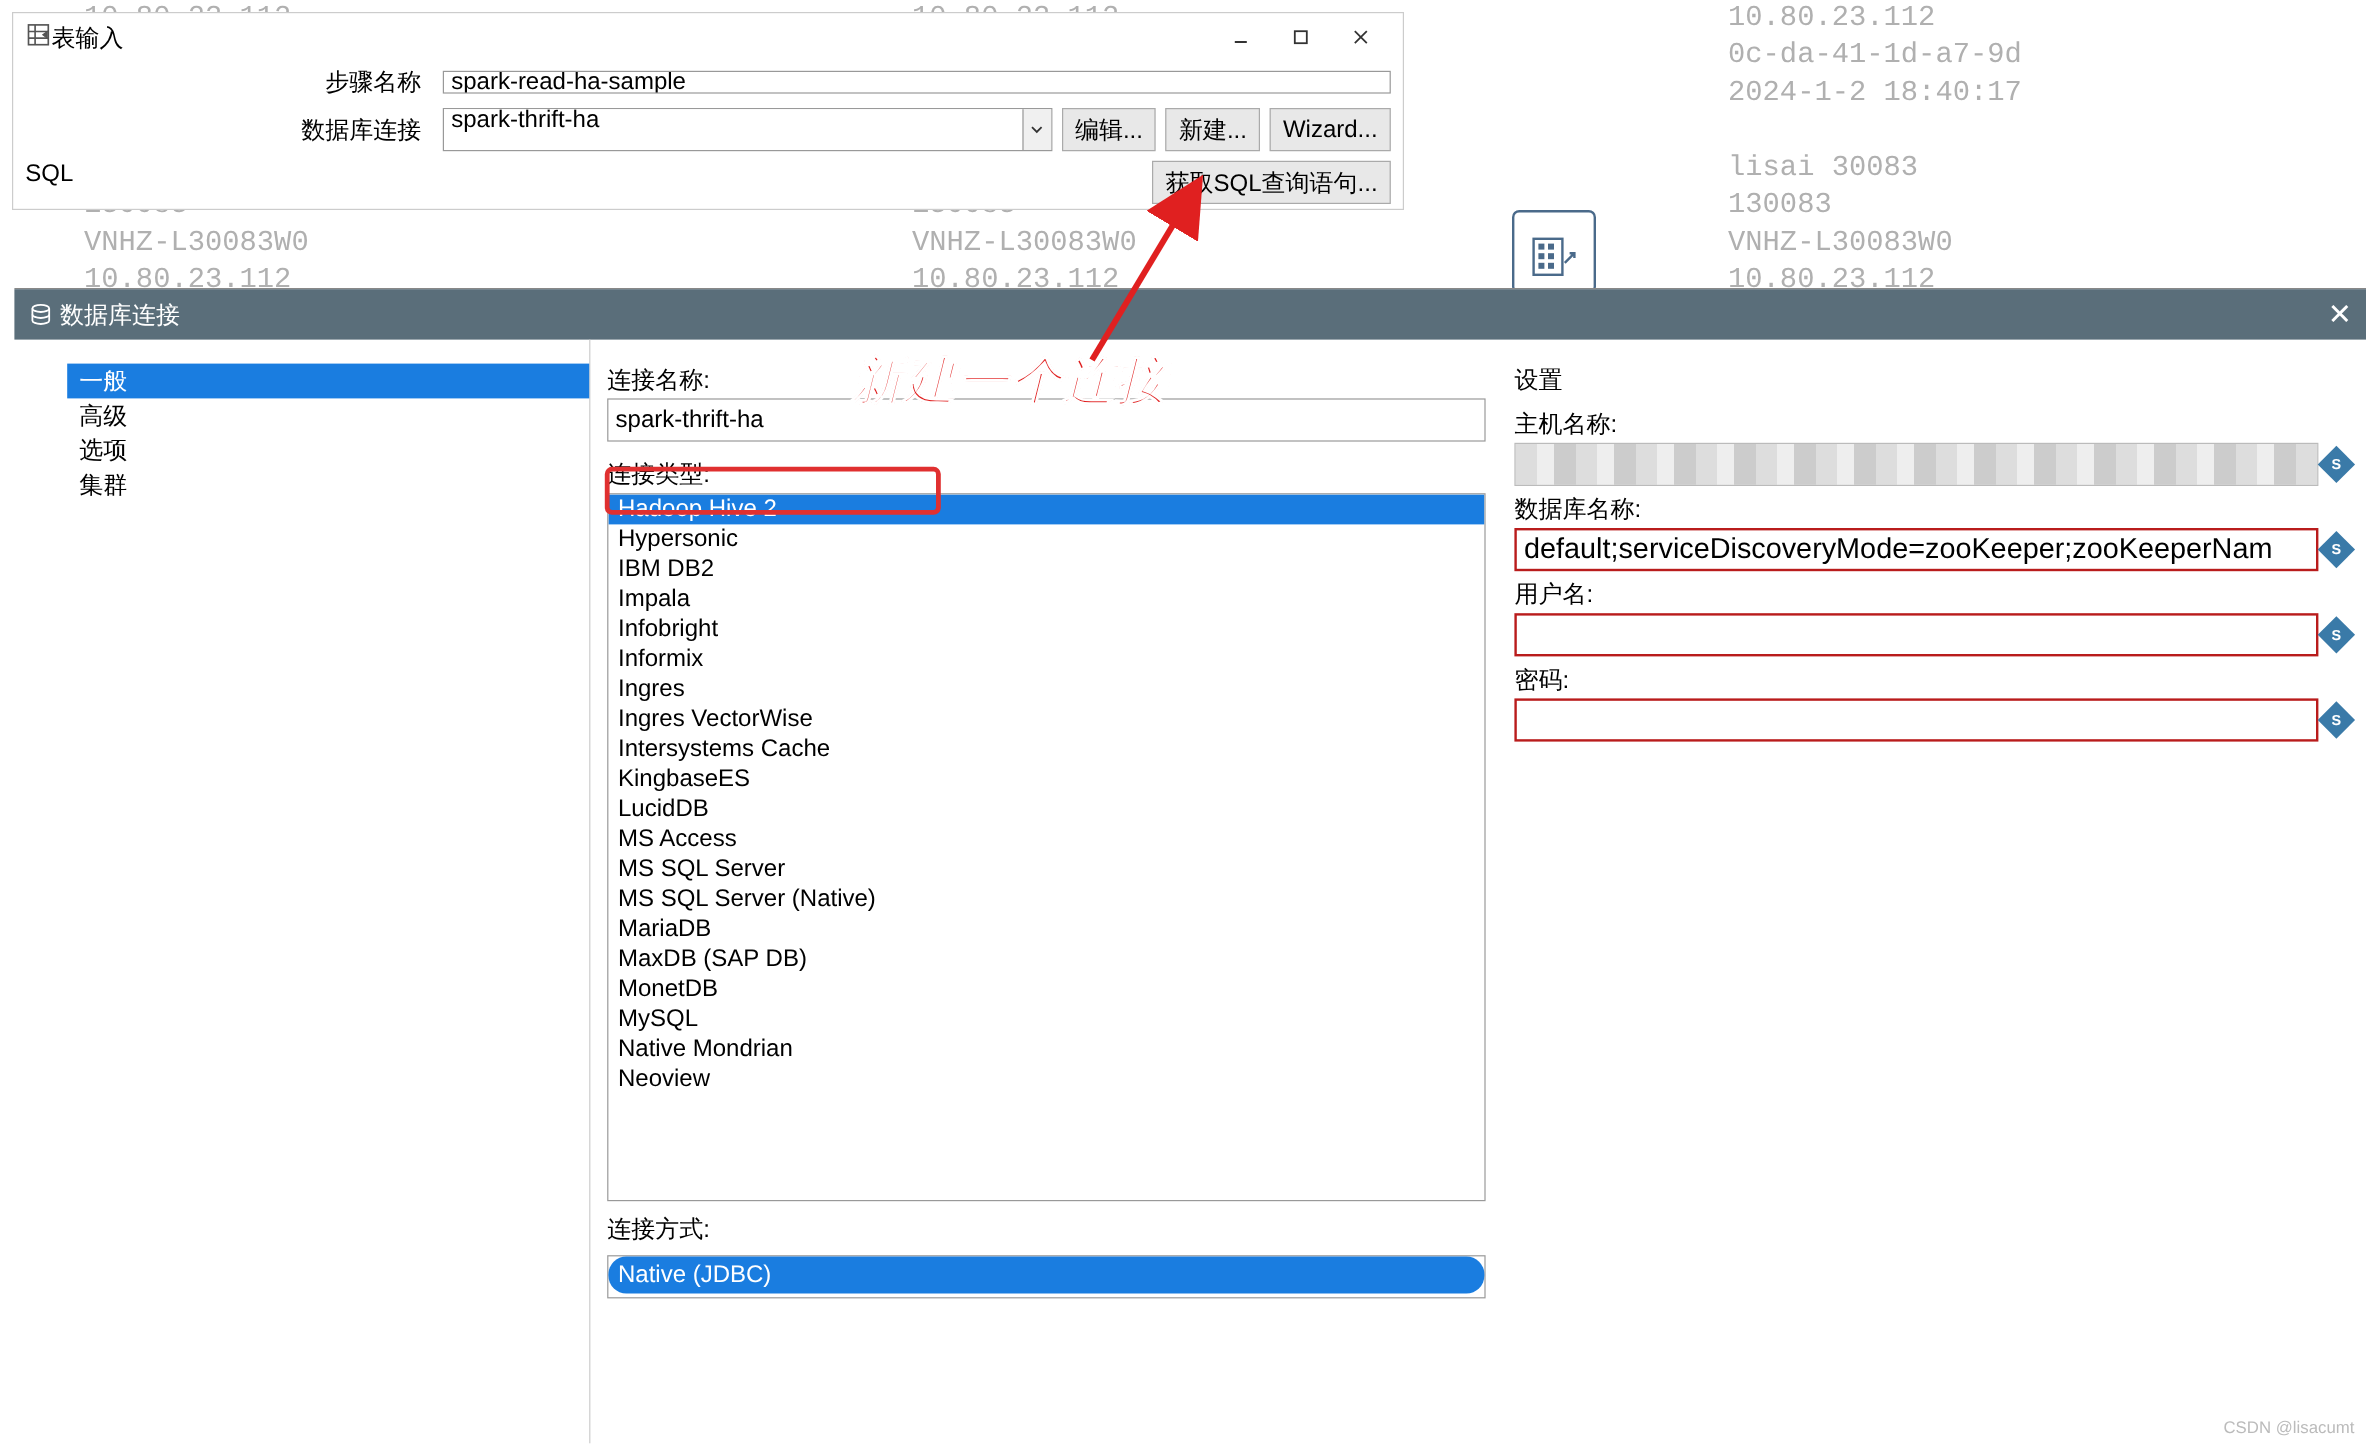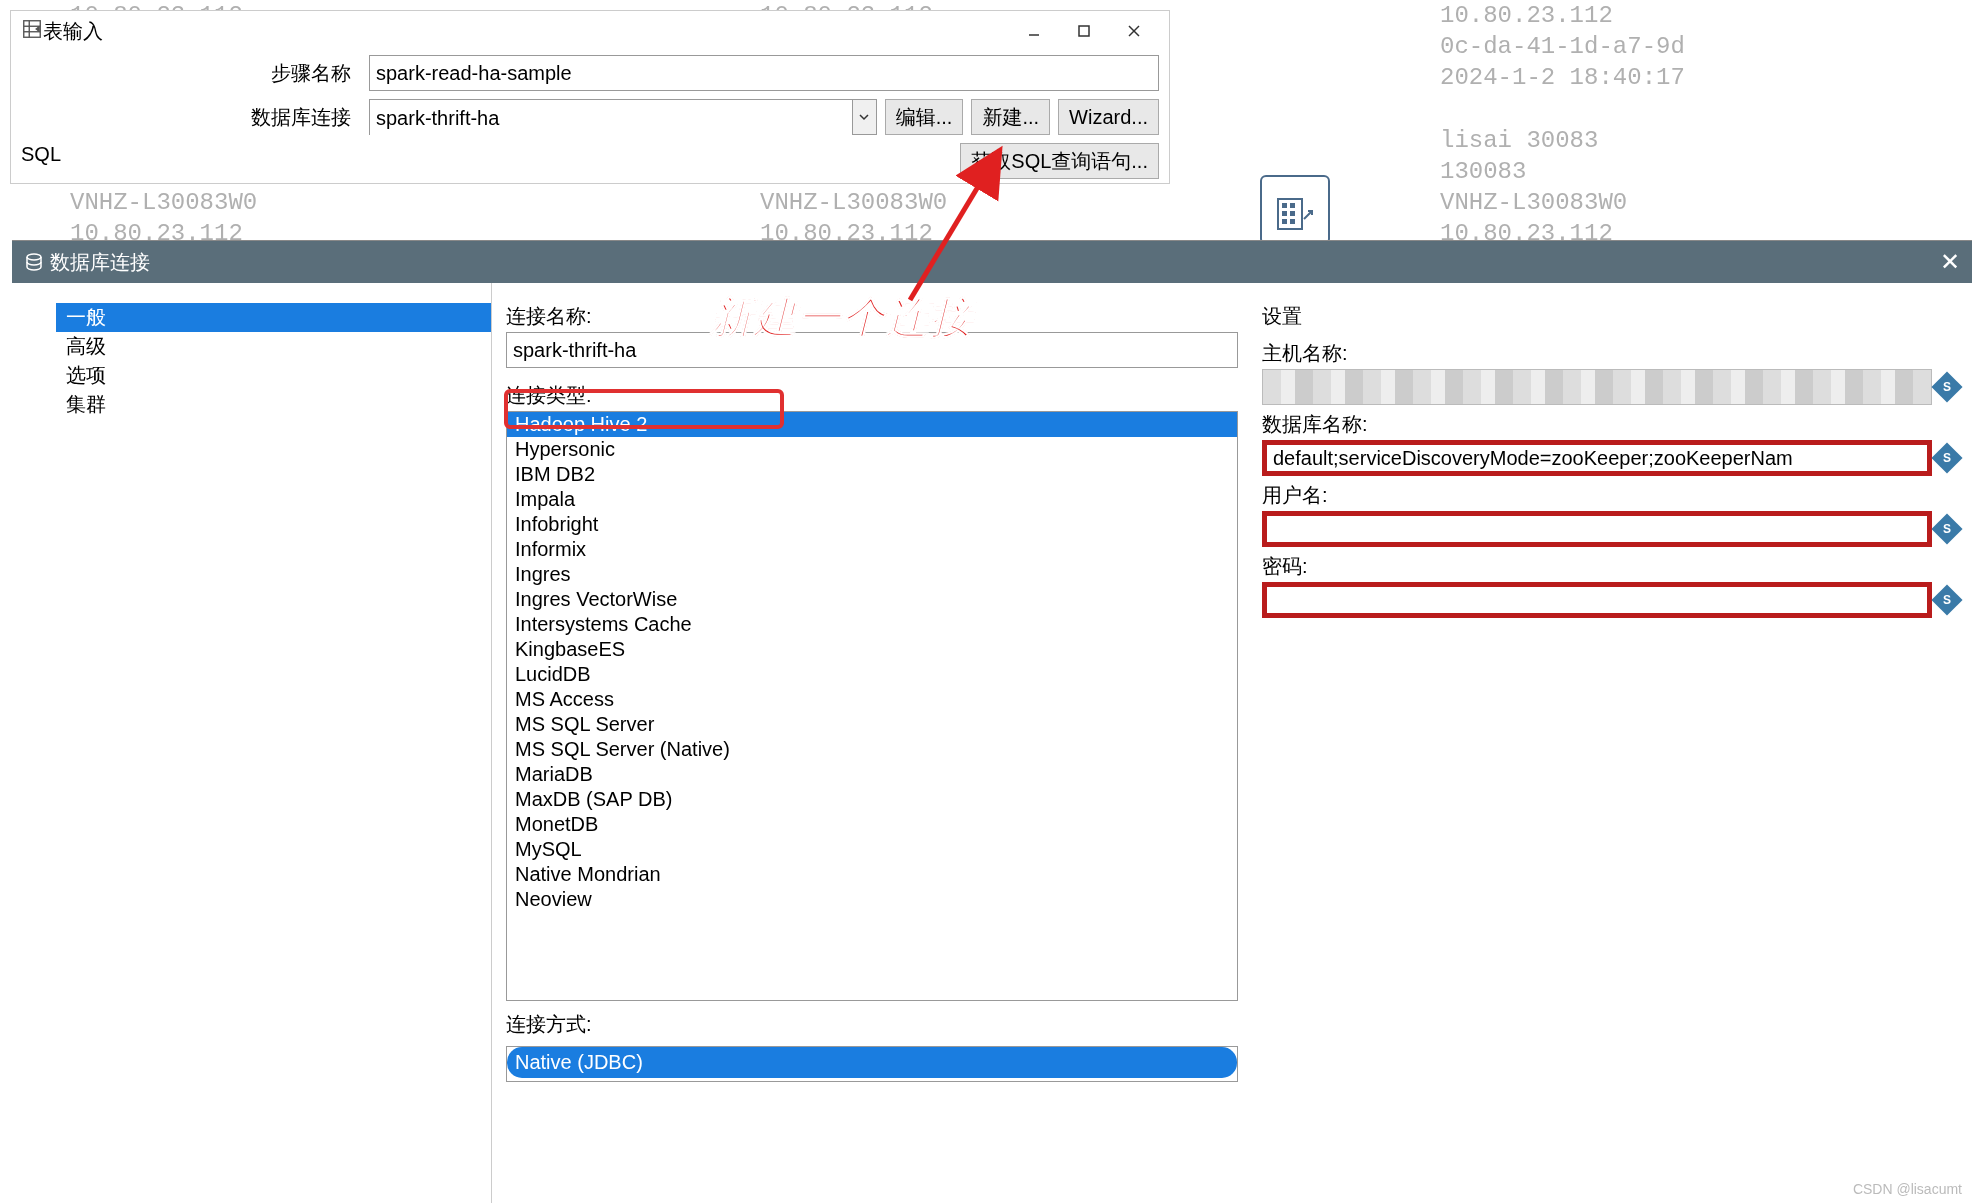--- a/index.html
+++ b/index.html
@@ -13,21 +13,21 @@
 .top-window { position: absolute; top: 10px; left: 10px; width: 1160px; background: #fff; border: 1px solid #ccc; z-index: 1; }
 .top-titlebar { display: flex; align-items: center; height: 40px; padding: 0 10px; }
 .top-titlebar .title-label { font-size: 20px; }
 .top-titlebar .spacer { flex: 1; }
 .title-btn { width: 50px; height: 30px; display: inline-flex; align-items: center; justify-content: center; font-size: 18px; color: #333; }
 .title-btn svg { stroke: #333; }
 .table-icon svg { stroke: #555; fill: none; }
 
 .form-row { display: flex; align-items: center; padding: 4px 10px 4px 200px; gap: 8px; }
 .form-row .lbl { width: 150px; text-align: right; padding-right: 10px; font-size: 20px; }
-.form-row input[type=text] { flex: 1; border: 1px solid #999; height: 36px; padding: 2px 6px; font-size: 20px; }
+.form-row input[type=text] { flex: 1; border: 1px solid #999; height: 19px; padding: 2px 6px; font-size: 20px; }
 .form-row .combo { flex: 1; display: flex; border: 1px solid #999; height: 36px; }
 .form-row .combo input { border: none; flex: 1; padding: 2px 6px; font-size: 20px; }
 .form-row .combo .dd { width: 24px; display: flex; align-items: center; justify-content: center; border-left: 1px solid #999; background: #f0f0f0; }
 .btn { background: #e8e8e8; border: 1px solid #aaa; height: 36px; padding: 0 10px; font-size: 20px; display: inline-flex; align-items: center; }
 .sql-row { display: flex; padding: 4px 10px; gap: 32px; }
 .sql-row .sql-lbl { font-size: 20px; padding-right: 10px; }
 .sql-row .spacer { flex: 1; }
 
 
 .building-icon { position: absolute; top: 175px; left: 1260px; width: 70px; height: 70px; border: 2px solid #4a6a8a; border-radius: 6px; background: #fff; display: flex; align-items: center; justify-content: center; z-index: 1; }
@@ -58,21 +58,21 @@
 .listbox .li.selected { background: #1a7de0; color: #fff; }
 .red-highlight { position: absolute; border: 4px solid #e03030; border-radius: 6px; pointer-events: none; }
 
 .listbox2 { border: 1px solid #999; height: 36px; margin-top: 8px; }
 .listbox2 .li { padding: 4px 8px; font-size: 20px; border-radius: 15px; }
 .listbox2 .li.selected { background: #1a7de0; color: #fff; }
 
 .setting-row { margin-bottom: 6px; }
 .setting-row .lbl { font-size: 20px; display: block; margin-bottom: 2px; }
 .setting-row .input-wrap { display: flex; align-items: center; gap: 4px; }
-.setting-row input { flex: 1; border: 5px solid #b91c1c; height: 36px; padding: 2px 6px; font-size: 20px; }
+.setting-row input { flex: 1; border: 2px solid #b91c1c; height: 36px; padding: 2px 6px; font-size: 24px; }
 .diamond { width: 22px; height: 22px; background: #3a7aa8; transform: rotate(45deg); display: inline-block; flex-shrink: 0; position: relative; }
 .diamond::after { content: "S"; position: absolute; top: 50%; left: 50%; transform: translate(-50%,-50%) rotate(-45deg); color: #fff; font-size: 12px; font-weight: bold; }
 
 .blur-bar { height: 36px; background: repeating-linear-gradient(90deg, #ddd 0 18px, #eee 18px 32px, #ccc 32px 50px); border: 1px solid #bbb; flex: 1; }
 
 
 .anno-arrow { position: absolute; z-index: 5; pointer-events: none; }
 .anno-text { position: absolute; z-index: 5; font-size: 42px; font-weight: bold; font-style: italic; color: #e02020; -webkit-text-stroke: 1px #fff; pointer-events: none; letter-spacing: 2px; }
 
 .csdn-mark { position: absolute; bottom: 6px; right: 10px; font-size: 14px; color: #bbb; z-index: 10; }

